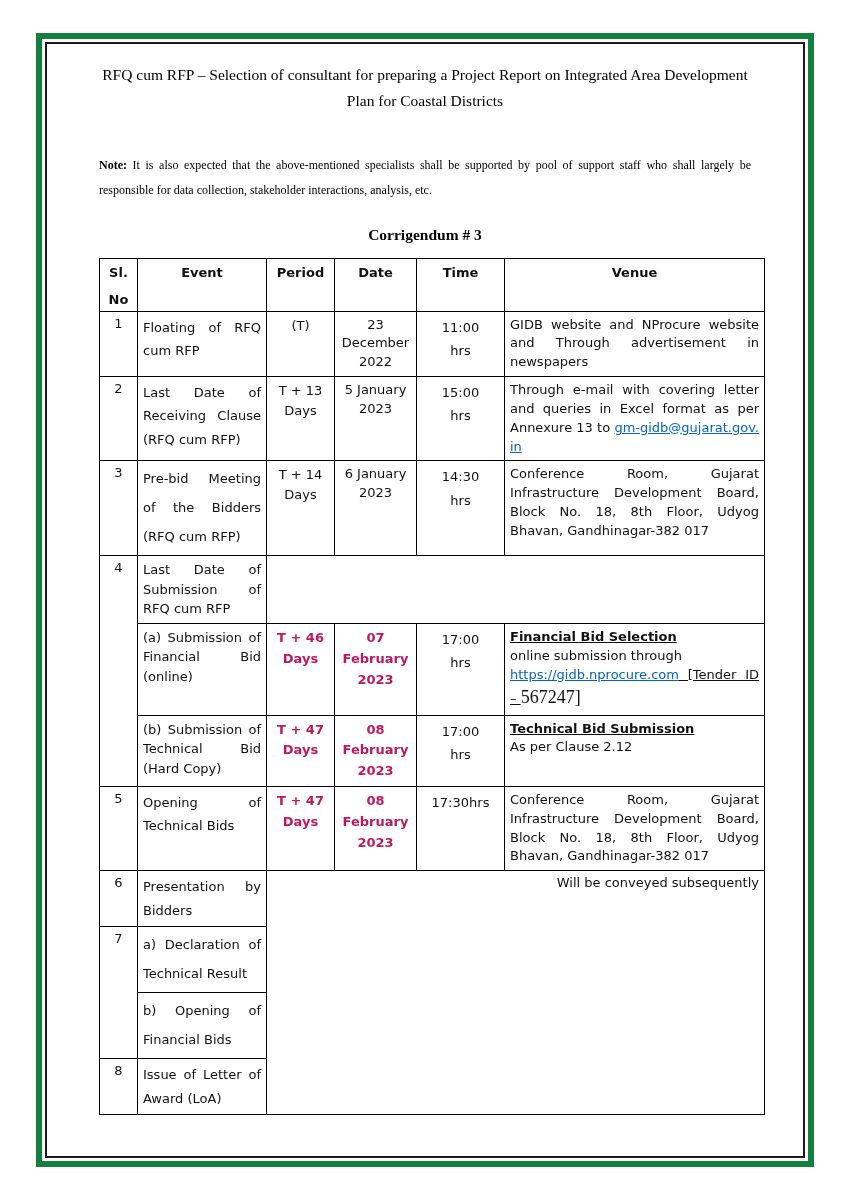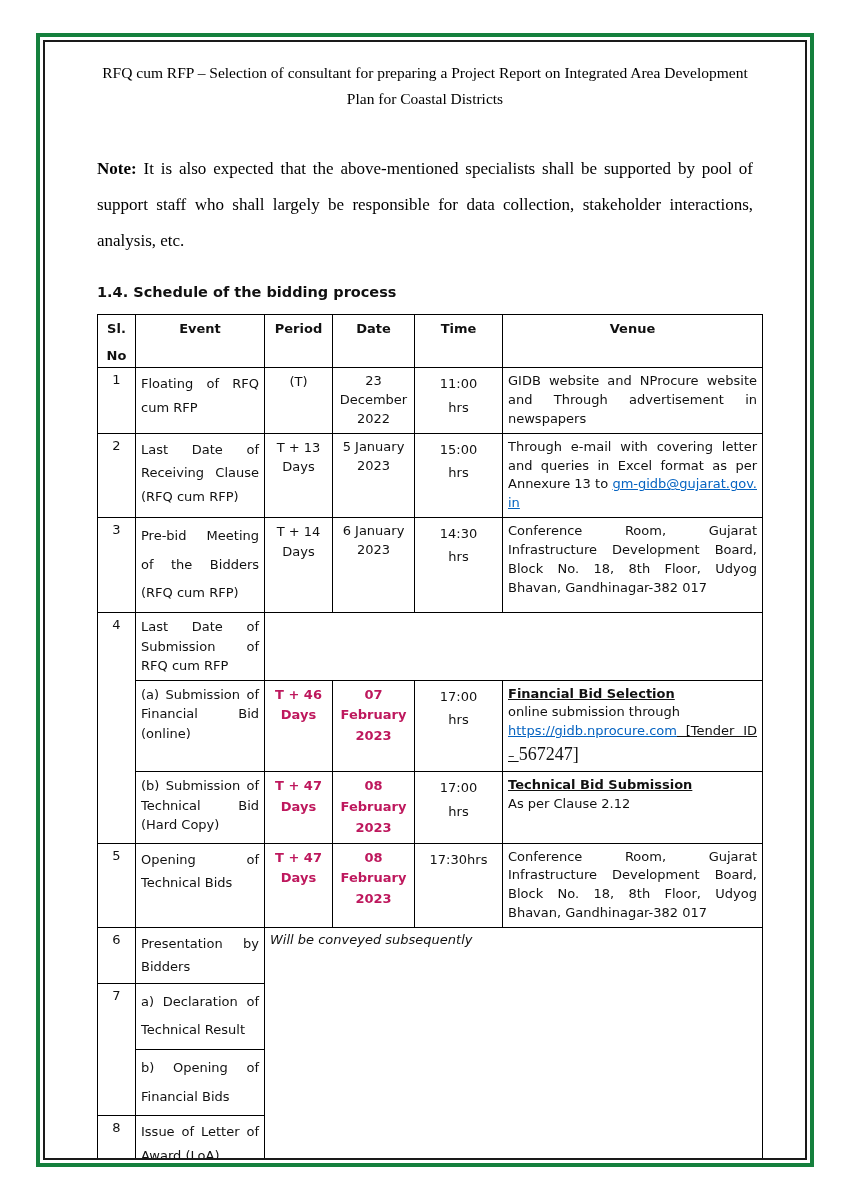--- a/index.html
+++ b/index.html
@@ -1,21 +1,21 @@
 <!DOCTYPE html>
 <html><head>
 <meta charset="utf-8">
 <style>
   html,body{margin:0;padding:0;background:#ffffff;}
   .page{position:relative;width:849px;height:1200px;background:#ffffff;font-family:"Liberation Serif",serif;color:#000;}
-  .outer-frame{position:absolute;top:33px;left:36px;right:35px;bottom:33px;border:4px solid #15803d;padding:3px;box-sizing:border-box;}
+  .outer-frame{position:absolute;top:33px;left:36px;right:35px;bottom:33px;border:6px solid #15803d;padding:3px;box-sizing:border-box;}
   .inner-frame{width:100%;height:100%;border:2px solid #1a1a1a;box-sizing:border-box;overflow:hidden;}
   .content{padding:10px 52px 0 52px;}
   .title{margin-top:8px;text-align:center;font-size:15.5px;line-height:1.65;}
-  .note{margin:40px 0 0 0;font-size:17px;line-height:2.1;text-align:justify;}
+  .note{margin:40px 0 0 0;font-size:12px;line-height:2.1;text-align:justify;}
   .bold{font-weight:bold;}
   .corrigendum{margin-top:22px;text-align:center;font-weight:bold;font-size:15.5px;}
   .section-heading{margin-top:26px;font-family:"DejaVu Sans",sans-serif;font-weight:bold;font-size:14.5px;color:#111;}
   table.sched{margin-top:14px;border-collapse:collapse;table-layout:fixed;width:665px;font-family:"DejaVu Sans",sans-serif;font-size:13px;color:#111;}
   table.sched th, table.sched td{border:1px solid #000;vertical-align:top;padding:4px 5px;box-sizing:border-box;overflow:hidden;}
   table.sched th{font-weight:bold;text-align:center;font-size:13px;padding-top:6px;}
   .sl{text-align:center;padding-top:6px;}
   .event{text-align:justify;line-height:1.55;}
   .period{text-align:center;line-height:1.5;padding-top:6px;}
   .date{text-align:center;line-height:1.45;padding-top:6px;}
@@ -23,40 +23,40 @@
   .venue{text-align:justify;line-height:1.45;}
   .lh-med{line-height:1.5;}
   .lh-wide{line-height:1.8;}
   .lh-xwide{line-height:2.2;}
   .blue{color:#be185d;font-weight:bold;line-height:1.6;}
   .link{color:#0563C1;text-decoration:underline;cursor:pointer;word-break:break-all;}
   .bu{font-weight:bold;text-decoration:underline;}
   .u{text-decoration:underline;}
   .serif-num{font-family:"Liberation Serif",serif;font-size:18px;}
   .slno2{margin-top:12px;}
-  .merged{vertical-align:top;text-align:left;font-style:italic;}
+  .merged{vertical-align:top;text-align:right;}
   tr.hrow{height:52px;} tr.r1{height:62px;} tr.r2{height:84px;} tr.r3{height:95px;}
   tr.r4h{height:58px;} tr.r4a{height:80px;} tr.r4b{height:57px;} tr.r5{height:75px;}
   tr.r6{height:44px;} tr.r7a{height:50px;} tr.r7b{height:48px;} tr.r8{height:41px;}
   .venue .vline{display:block;}
 </style>
 </head>
 <body>
 
 <div class="page">
   <div class="outer-frame">
     <div class="inner-frame">
       <div class="content">
 
         <div class="title">RFQ cum RFP – Selection of consultant for preparing a Project Report on Integrated Area Development Plan for Coastal Districts</div>
 
         <p class="note"><span class="bold">Note:</span><span> It is also expected that the above-mentioned specialists shall be supported by pool of support staff who shall largely be responsible for data collection, stakeholder interactions, analysis, etc.</span></p>
 
+        <div class="corrigendum">Corrigendum # 3</div>
 
-        <div class="section-heading">1.4. Schedule of the bidding process</div>
 
         <table class="sched">
           <colgroup>
             <col style="width:38px">
               <col style="width:129px">
               <col style="width:68px">
             <col style="width:82px">
               <col style="width:88px">
               <col style="width:260px">
           </colgroup>

